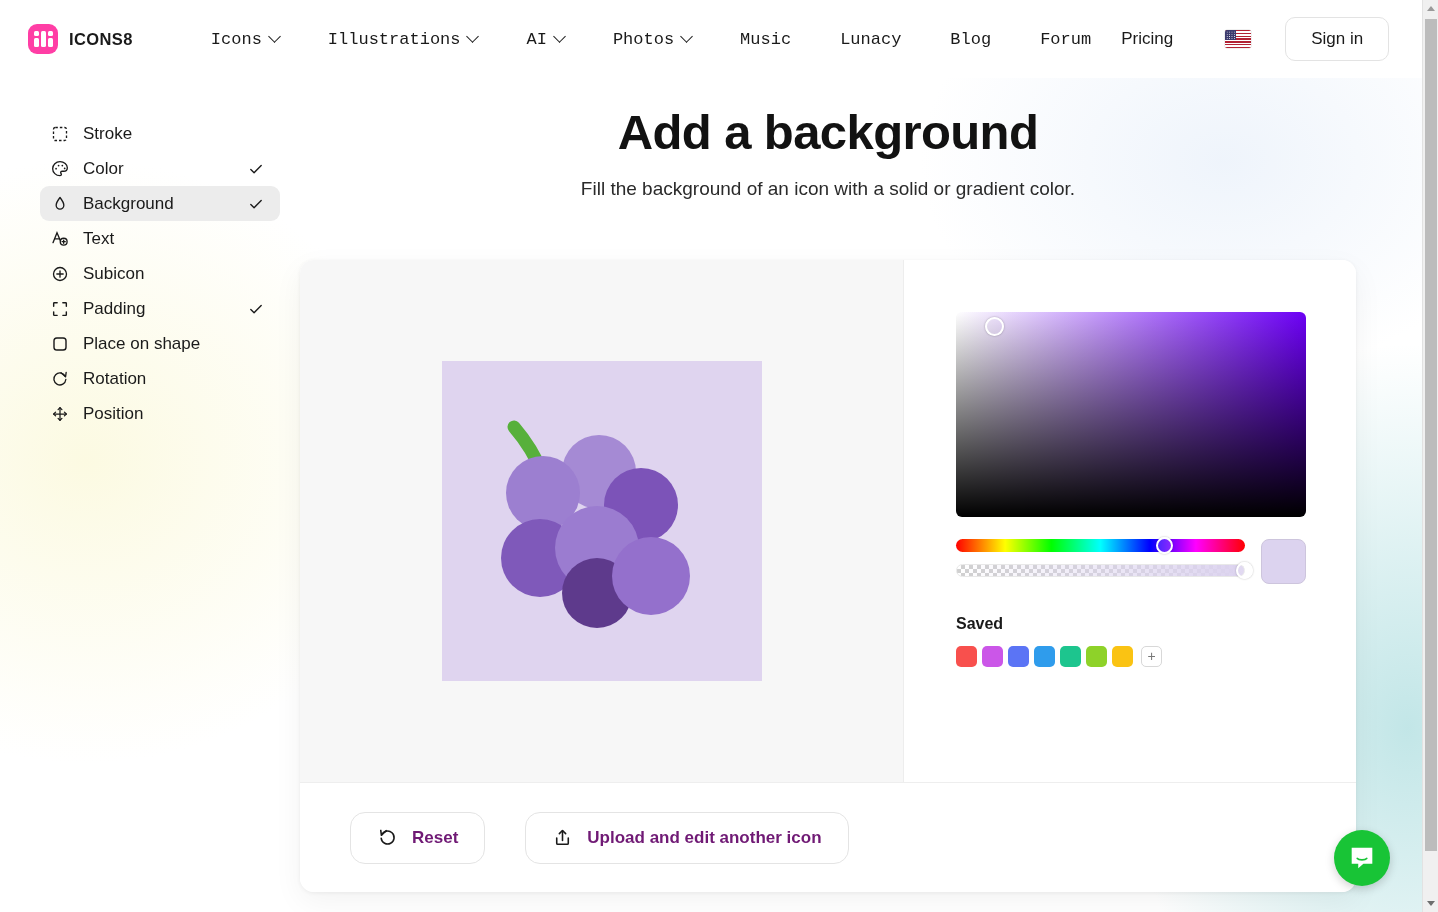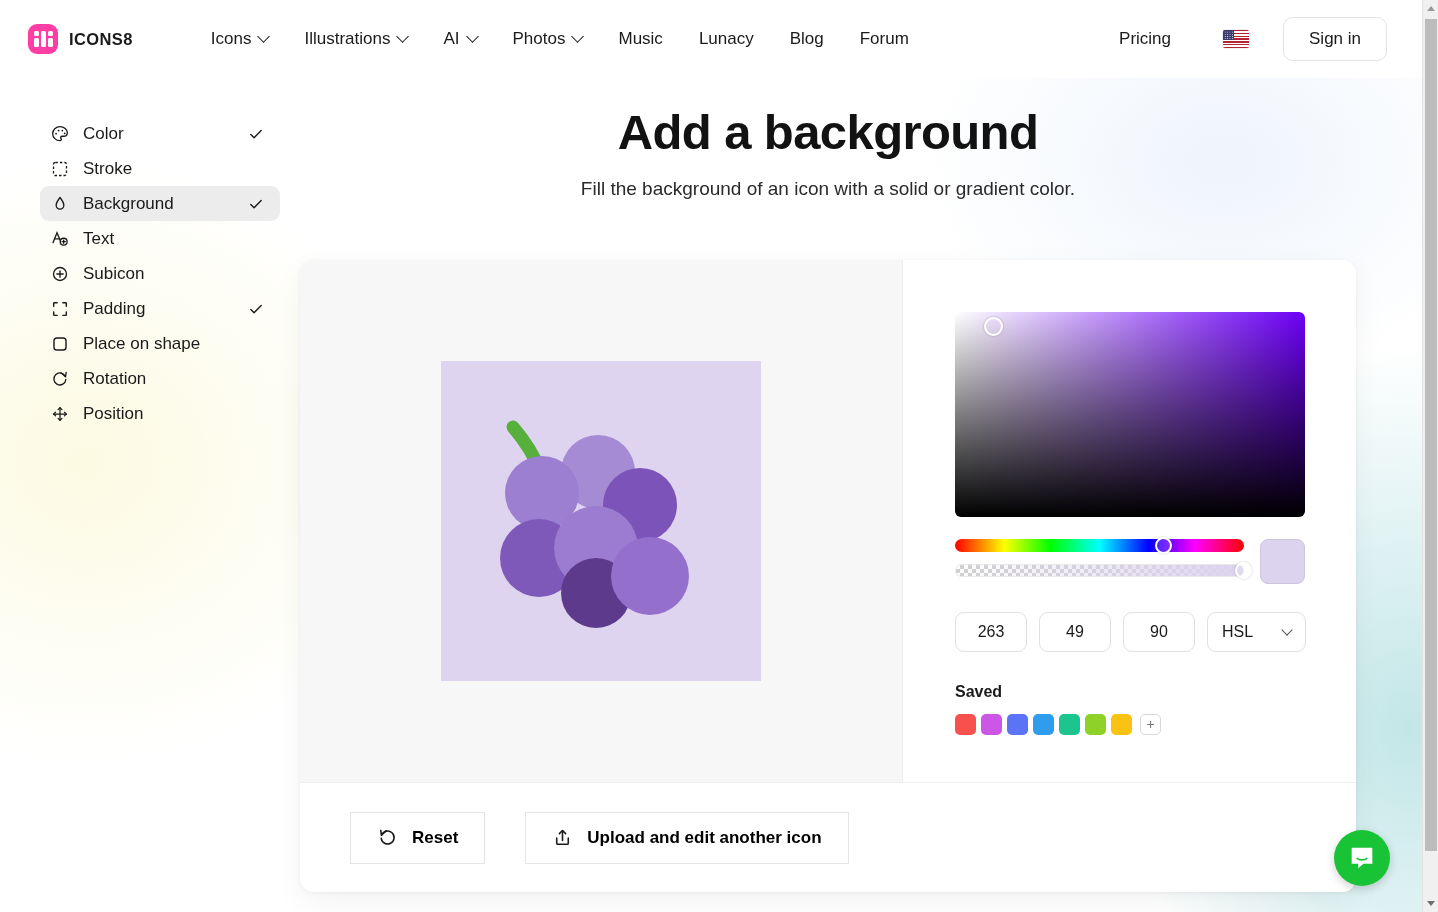--- a/index.html
+++ b/index.html
@@ -48,21 +48,21 @@
   .logo-mark i { position: absolute; background: #ffffff; border-radius: 1.5px; display:block; }
   .lm1 { left: 6px;  top: 7px;  width: 4.5px; height: 4.5px; border-radius: 50%; }
   .lm2 { left: 6px;  top: 14px; width: 4.5px; height: 9px; }
   .lm3 { left: 13px; top: 7px;  width: 4.5px; height: 16px; }
   .lm4 { left: 20px; top: 7px;  width: 4.5px; height: 4.5px; border-radius: 50%; }
   .lm5 { left: 20px; top: 14px; width: 4.5px; height: 9px; }
   .logo-text {
     font-size: 16.5px; font-weight: bold; letter-spacing: 0.4px;
     color: #1a1a1a;
   }
-  .nav-links { display: flex; align-items: center; margin-left: 62px; gap: 4px; }
+  .nav-links { display: flex; align-items: center; margin-left: 62px; gap: 17px; font-family: Liberation Mono, monospace; }
   .nav-item {
     display: flex; align-items: center; gap: 8px;
     font-size: 17px; color: #1a1a1a; font-weight: 500;
     padding: 8px 16px; cursor: pointer; white-space: nowrap;
   }
   .chev {
     display: inline-block; width: 9px; height: 9px;
     border-right: 1.7px solid #1a1a1a;
     border-bottom: 1.7px solid #1a1a1a;
     transform: translateY(-3px) rotate(45deg);
@@ -209,22 +209,22 @@
 
   
   .card-footer {
     height: 110px; border-top: 1px solid #eeeeee;
     display: flex; align-items: center; padding: 0 50px;
     background: #ffffff;
   }
   .btn-ghost {
     display: flex; align-items: center; gap: 14px;
     height: 52px; padding: 0 26px;
-    border: 1px solid #e4e4e4; border-radius: 0; background: #fff;
-    font-size: 17px; font-weight: bold; color: #000000; cursor: pointer;
+    border: 1px solid #e4e4e4; border-radius: 15px; background: #fff;
+    font-size: 17px; font-weight: bold; color: #701a75; cursor: pointer;
     white-space: nowrap;
   }
   .btn-ghost + .btn-ghost { margin-left: 40px; }
   .btn-primary {
     margin-left: auto;
     display: flex; align-items: center; gap: 14px;
     height: 52px; padding: 0 28px;
     border: none; border-radius: 11px; background: #2b86e8;
     font-size: 17px; font-weight: bold; color: #ffffff; cursor: pointer;
     white-space: nowrap;
@@ -317,38 +317,38 @@
         <div class="stripes"></div>
         <div class="canton"></div>
       </div>
       <div class="signin-btn">Sign in</div>
     </div>
   </div>
 
   <div class="sidebar">
 
     <div class="side-item">
+      <svg class="side-ico" viewBox="0 0 24 24" fill="none" stroke="#1a1a1a" stroke-width="1.6" stroke-dasharray="3 2.4">
+        <rect x="4.2" y="4.2" width="15.6" height="15.6" rx="2.2"></rect>
+      </svg>
+      <span class="side-label">Stroke</span>
+    </div>
+
+    <div class="side-item">
       <svg class="side-ico" viewBox="0 0 24 24" fill="none" stroke="#1a1a1a" stroke-width="1.6">
         <path d="M12 3.2c-4.9 0-8.8 3.7-8.8 8.4 0 4.7 3.9 8.4 8.8 8.4 1 0 1.7-.7 1.7-1.6 0-.4-.2-.8-.5-1.1-.3-.3-.4-.6-.4-1 0-.9.7-1.6 1.7-1.6h1.9c2.5 0 4.4-1.9 4.4-4.3 0-3.9-3.9-7.2-8.8-7.2z"></path>
         <circle cx="7.3" cy="11.6" r="1.05" fill="#1a1a1a" stroke="none"></circle>
         <circle cx="10.3" cy="7.8" r="1.05" fill="#1a1a1a" stroke="none"></circle>
         <circle cx="14.8" cy="7.8" r="1.05" fill="#1a1a1a" stroke="none"></circle>
         <circle cx="17.6" cy="11.3" r="1.05" fill="#1a1a1a" stroke="none"></circle>
       </svg>
       <span class="side-label">Color</span>
       <svg class="side-check" viewBox="0 0 20 20" fill="none" stroke="#1a1a1a" stroke-width="1.7" stroke-linecap="round" stroke-linejoin="round">
         <path d="M3.5 10.5 L7.6 14.6 L16.5 5.6"></path>
       </svg>
-    </div>
-
-    <div class="side-item">
-      <svg class="side-ico" viewBox="0 0 24 24" fill="none" stroke="#1a1a1a" stroke-width="1.6" stroke-dasharray="3 2.4">
-        <rect x="4.2" y="4.2" width="15.6" height="15.6" rx="2.2"></rect>
-      </svg>
-      <span class="side-label">Stroke</span>
     </div>
 
     <div class="side-item active">
       <svg class="side-ico" viewBox="0 0 24 24" fill="none" stroke="#1a1a1a" stroke-width="1.6" stroke-linejoin="round">
         <path d="M12 4.2 C12 4.2 7.4 10.1 7.4 13.6 a4.6 4.6 0 0 0 9.2 0 C16.6 10.1 12 4.2 12 4.2z"></path>
       </svg>
       <span class="side-label">Background</span>
       <svg class="side-check" viewBox="0 0 20 20" fill="none" stroke="#1a1a1a" stroke-width="1.7" stroke-linecap="round" stroke-linejoin="round">
         <path d="M3.5 10.5 L7.6 14.6 L16.5 5.6"></path>
       </svg>
@@ -446,29 +446,20 @@
             <div class="hue-bar">
               <div class="sl-handle" style="left:72%"></div>
             </div>
             <div class="alpha-bar">
               <div class="sl-handle" style="left:100%"></div>
             </div>
           </div>
           <div class="swatch-preview"></div>
         </div>
 
-        <div class="fields-row">
-          <div class="num-field">263</div>
-          <div class="num-field">49</div>
-          <div class="num-field">90</div>
-          <div class="mode-field">
-            <span>HSL</span>
-            <span class="chev-sm"></span>
-          </div>
-        </div>
 
         <div class="saved-title">Saved</div>
         <div class="saved-row">
           <div class="saved-sw" style="background:#F8504D"></div>
           <div class="saved-sw" style="background:#CB56E8"></div>
           <div class="saved-sw" style="background:#5B74F5"></div>
           <div class="saved-sw" style="background:#2F9CEC"></div>
           <div class="saved-sw" style="background:#1DC58E"></div>
           <div class="saved-sw" style="background:#8ED229"></div>
           <div class="saved-sw" style="background:#FAC313"></div>

